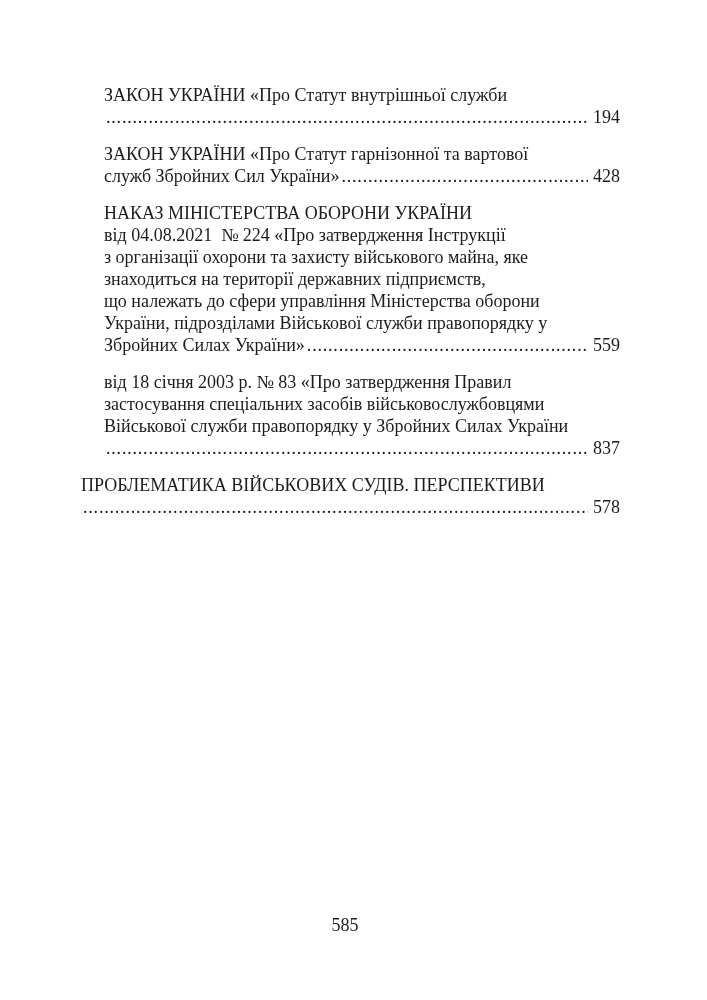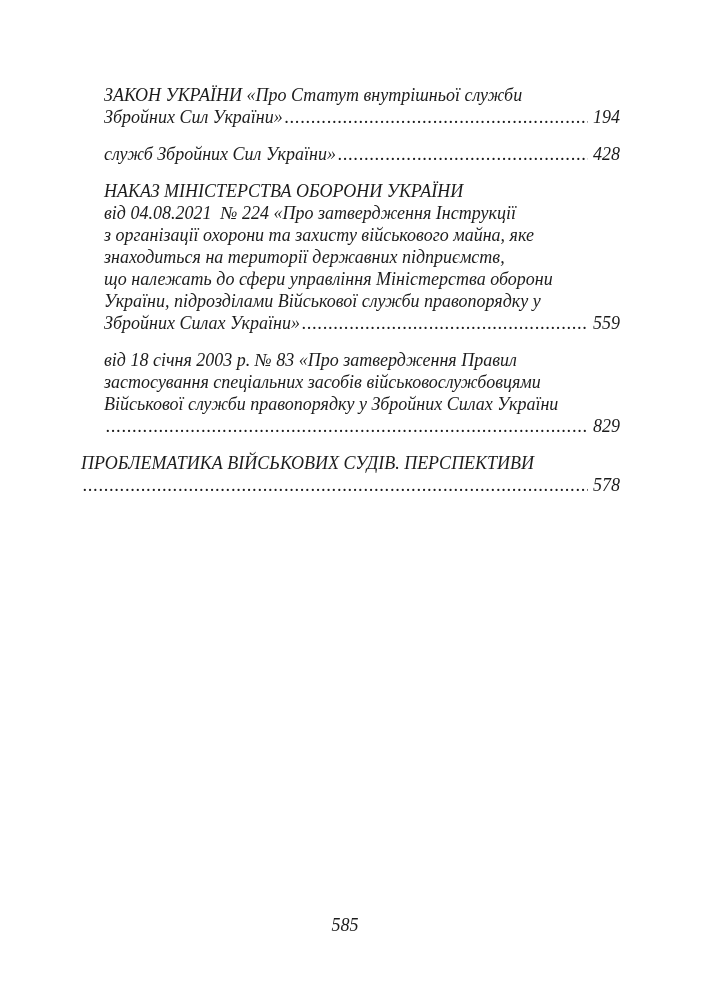--- a/index.html
+++ b/index.html
@@ -8,21 +8,20 @@
     background: #ffffff;
   }
   .page {
     position: relative;
     width: 690px;
     height: 1000px;
     background: #ffffff;
     font-family: "Liberation Serif", "DejaVu Serif", serif;
     color: #1c1c1c;
     overflow: hidden;
-    font-style: italic;
   }
   .toc {
     position: absolute;
     left: 81px;
     top: 84px;
     width: 539px;
   }
   .entry {
     font-size: 18px;
     line-height: 22px;
@@ -64,39 +63,40 @@
     line-height: 22px;
   }
 </style>
 </head>
 <body>
 
 <div class="page">
   <div class="toc" id="toc">
       <div class="entry indented">
         <div class="line">ЗАКОН УКРАЇНИ «Про Статут внутрішньої служби</div>
-        <div class="line leader-line"><span class="leader-text">Збройних Сил України»</span><span class="dots" aria-hidden="true">................................................................................................................................................................</span><span class="pagenum">194</span></div>
+        <div class="line leader-line"><span class="dots" aria-hidden="true">................................................................................................................................................................</span><span class="pagenum">194</span></div>
       </div>
       <div class="entry indented">
+        <div class="line">ЗАКОН УКРАЇНИ «Про Статут гарнізонної та вартової</div>
         <div class="line leader-line"><span class="leader-text">служб Збройних Сил України»</span><span class="dots" aria-hidden="true">................................................................................................................................................................</span><span class="pagenum">428</span></div>
       </div>
       <div class="entry indented">
         <div class="line">НАКАЗ МІНІСТЕРСТВА ОБОРОНИ УКРАЇНИ</div>
         <div class="line">від 04.08.2021  № 224 «Про затвердження Інструкції</div>
         <div class="line">з організації охорони та захисту військового майна, яке</div>
         <div class="line">знаходиться на території державних підприємств,</div>
         <div class="line">що належать до сфери управління Міністерства оборони</div>
         <div class="line">України, підрозділами Військової служби правопорядку у</div>
         <div class="line leader-line"><span class="leader-text">Збройних Силах України»</span><span class="dots" aria-hidden="true">................................................................................................................................................................</span><span class="pagenum">559</span></div>
       </div>
       <div class="entry indented">
         <div class="line">від 18 січня 2003 р. № 83 «Про затвердження Правил</div>
         <div class="line">застосування спеціальних засобів військовослужбовцями</div>
         <div class="line">Військової служби правопорядку у Збройних Силах України</div>
-        <div class="line leader-line"><span class="dots" aria-hidden="true">................................................................................................................................................................</span><span class="pagenum">829</span></div>
+        <div class="line leader-line"><span class="dots" aria-hidden="true">................................................................................................................................................................</span><span class="pagenum">837</span></div>
       </div>
       <div class="entry">
         <div class="line">ПРОБЛЕМАТИКА ВІЙСЬКОВИХ СУДІВ. ПЕРСПЕКТИВИ</div>
         <div class="line leader-line"><span class="dots" aria-hidden="true">................................................................................................................................................................</span><span class="pagenum">578</span></div>
       </div>
     </div>
   <div class="folio">585</div>
 </div>
 
 </body></html>

